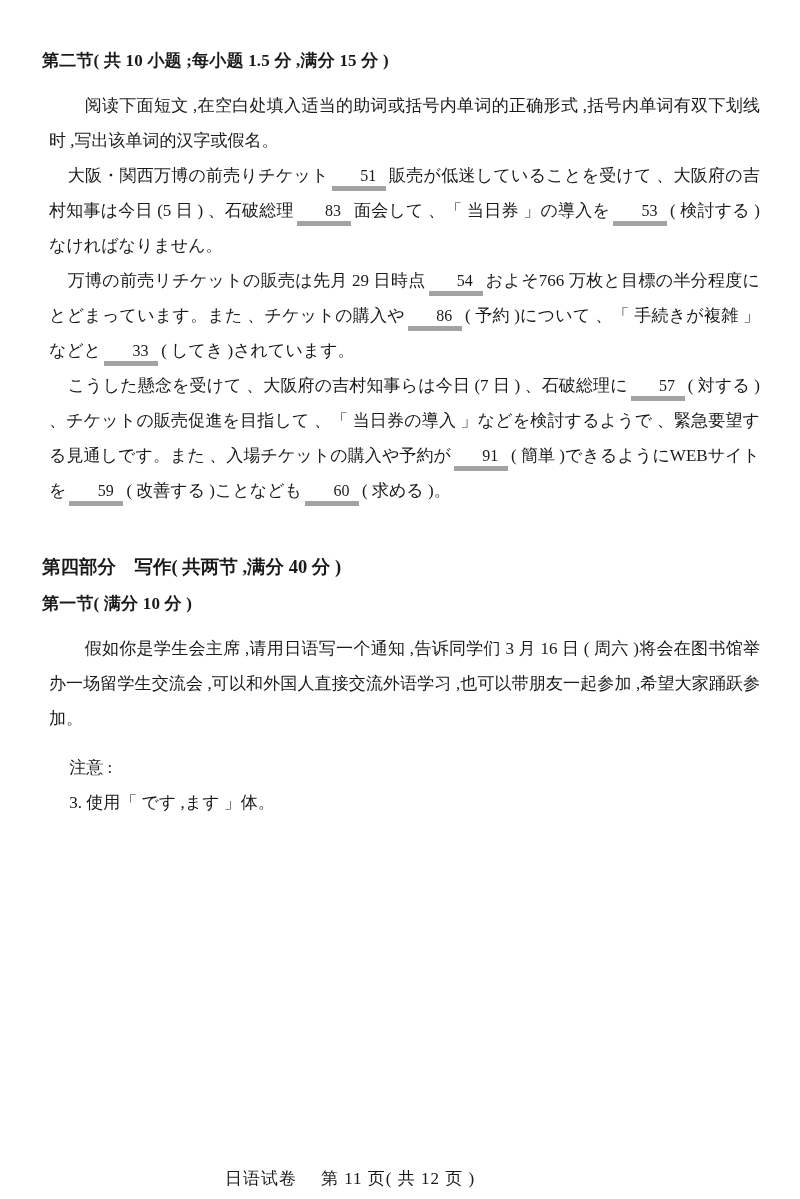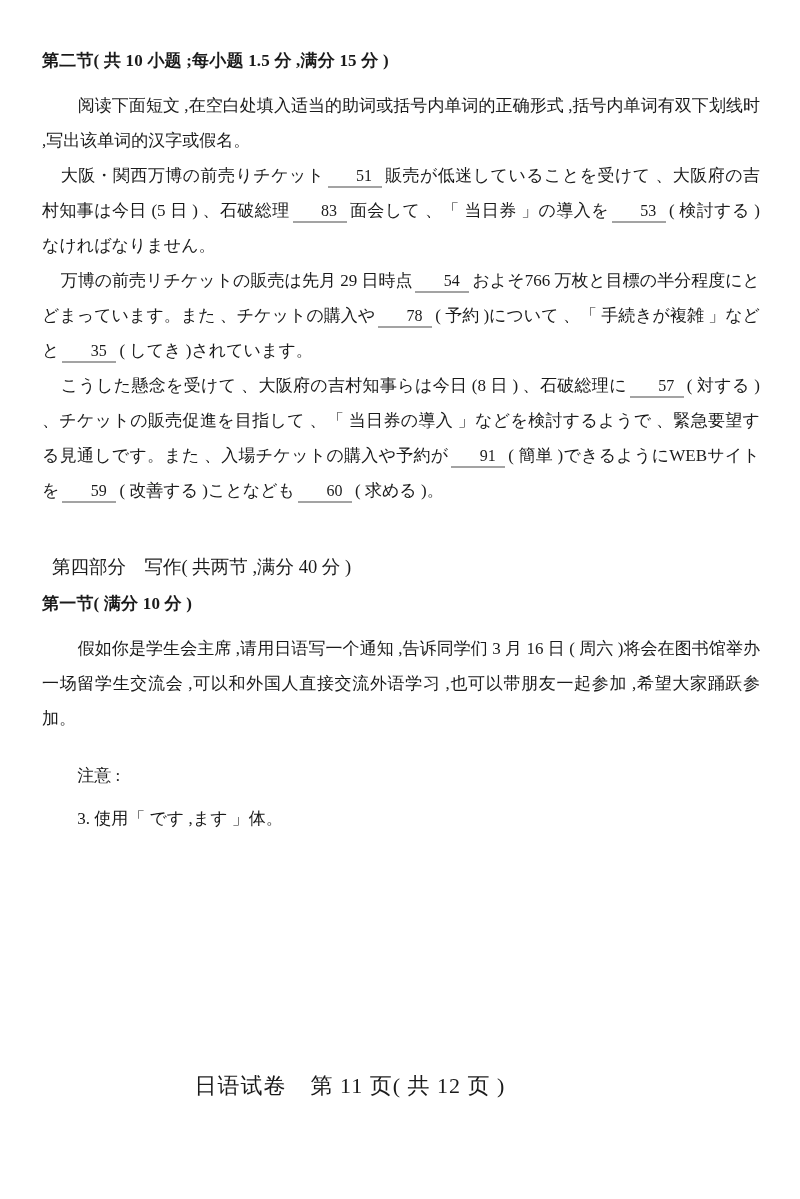--- a/index.html
+++ b/index.html
@@ -30,91 +30,91 @@
     width: 718px;
   }
   .heading {
     font-weight: bold;
     font-size: 17px;
     letter-spacing: 0.2px;
     margin: 0 0 14px 0;
     line-height: 1.5;
   }
   .heading-big {
-    font-weight: normal;
+    font-weight: bold;
     font-size: 18.5px;
-    margin: 0 0 10px 10px;
+    margin: 0 0 10px 0;
     line-height: 1.5;
   }
   p.para {
     font-size: 17px;
     line-height: 2.06;
-    margin: 0 0 0 0;
+    margin: 0 0 0 7px;
     text-align: justify;
     text-justify: inter-ideograph;
   }
   p.indent {
     text-indent: 2.1em;
   }
   p.indent1 {
     text-indent: 1.1em;
   }
   .blank {
     display: inline-block;
     min-width: 54px;
     text-align: center;
-    border-bottom: 2px solid #a3a3a3;
+    border-bottom: 5px solid #a3a3a3;
     line-height: 1.25;
     margin: 0 3px;
     font-size: 16px;
     vertical-align: baseline;
   }
   .sec-gap {
     height: 46px;
   }
   .sec-gap-sm {
     height: 14px;
   }
   .notice-list p {
     font-size: 17px;
     line-height: 2.06;
-    margin: 8px;
+    margin: 0;
     text-indent: 1.6em;
   }
   .footer {
     position: absolute;
     left: 0;
-    top: 1071px;
+    top: 1167px;
     width: 700px;
     text-align: center;
-    font-size: 22px;
+    font-size: 17px;
     letter-spacing: 1px;
   }
   .footer .fsp { display: inline-block; width: 12px; }
 </style>
 </head>
 <body>
 
 <div class="page">
   <div class="content">
 
     <div class="heading">第二节( 共 10 小题 ;每小题 1.5 分 ,满分 15 分 )</div>
 
     <p class="para indent">阅读下面短文 ,在空白处填入适当的助词或括号内单词的正确形式 ,括号内单词有双下划线时 ,写出该单词的汉字或假名。</p>
 
     <p class="para indent1">
       <span>大阪・関西万博の前売りチケット</span><span class="blank">51</span><span>販売が低迷していることを受けて 、大阪府の吉村知事は今日 (5 日 ) 、石破総理</span><span class="blank">83</span><span>面会して 、「 当日券 」の導入を</span><span class="blank">53</span><span>( 検討する )なければなりません。</span>
     </p>
 
     <p class="para indent1">
-      <span>万博の前売リチケットの販売は先月 29 日時点</span><span class="blank">54</span><span>およそ766 万枚と目標の半分程度にとどまっています。また 、チケットの購入や</span><span class="blank">78</span><span>( 予約 )について 、「 手続きが複雑 」などと</span><span class="blank">35</span><span>( してき )されています。</span>
+      <span>万博の前売リチケットの販売は先月 29 日時点</span><span class="blank">54</span><span>およそ766 万枚と目標の半分程度にとどまっています。また 、チケットの購入や</span><span class="blank">86</span><span>( 予約 )について 、「 手続きが複雑 」などと</span><span class="blank">33</span><span>( してき )されています。</span>
     </p>
 
     <p class="para indent1">
-      <span>こうした懸念を受けて 、大阪府の吉村知事らは今日 (8 日 ) 、石破総理に</span><span class="blank">57</span><span>( 対する ) 、チケットの販売促進を目指して 、「 当日券の導入 」などを検討するようで 、緊急要望する見通しです。また 、入場チケットの購入や予約が</span><span class="blank">91</span><span>( 簡単 )できるようにWEBサイトを</span><span class="blank">59</span><span>( 改善する )ことなども</span><span class="blank">60</span><span>( 求める )。</span>
+      <span>こうした懸念を受けて 、大阪府の吉村知事らは今日 (7 日 ) 、石破総理に</span><span class="blank">57</span><span>( 対する ) 、チケットの販売促進を目指して 、「 当日券の導入 」などを検討するようで 、緊急要望する見通しです。また 、入場チケットの購入や予約が</span><span class="blank">91</span><span>( 簡単 )できるようにWEBサイトを</span><span class="blank">59</span><span>( 改善する )ことなども</span><span class="blank">60</span><span>( 求める )。</span>
     </p>
 
     <div class="sec-gap"></div>
 
     <div class="heading-big">第四部分　写作( 共两节 ,满分 40 分 )</div>
 
     <div class="heading">第一节( 满分 10 分 )</div>
 
     <p class="para indent">假如你是学生会主席 ,请用日语写一个通知 ,告诉同学们 3 月 16 日 ( 周六 )将会在图书馆举办一场留学生交流会 ,可以和外国人直接交流外语学习 ,也可以带朋友一起参加 ,希望大家踊跃参加。</p>
 

